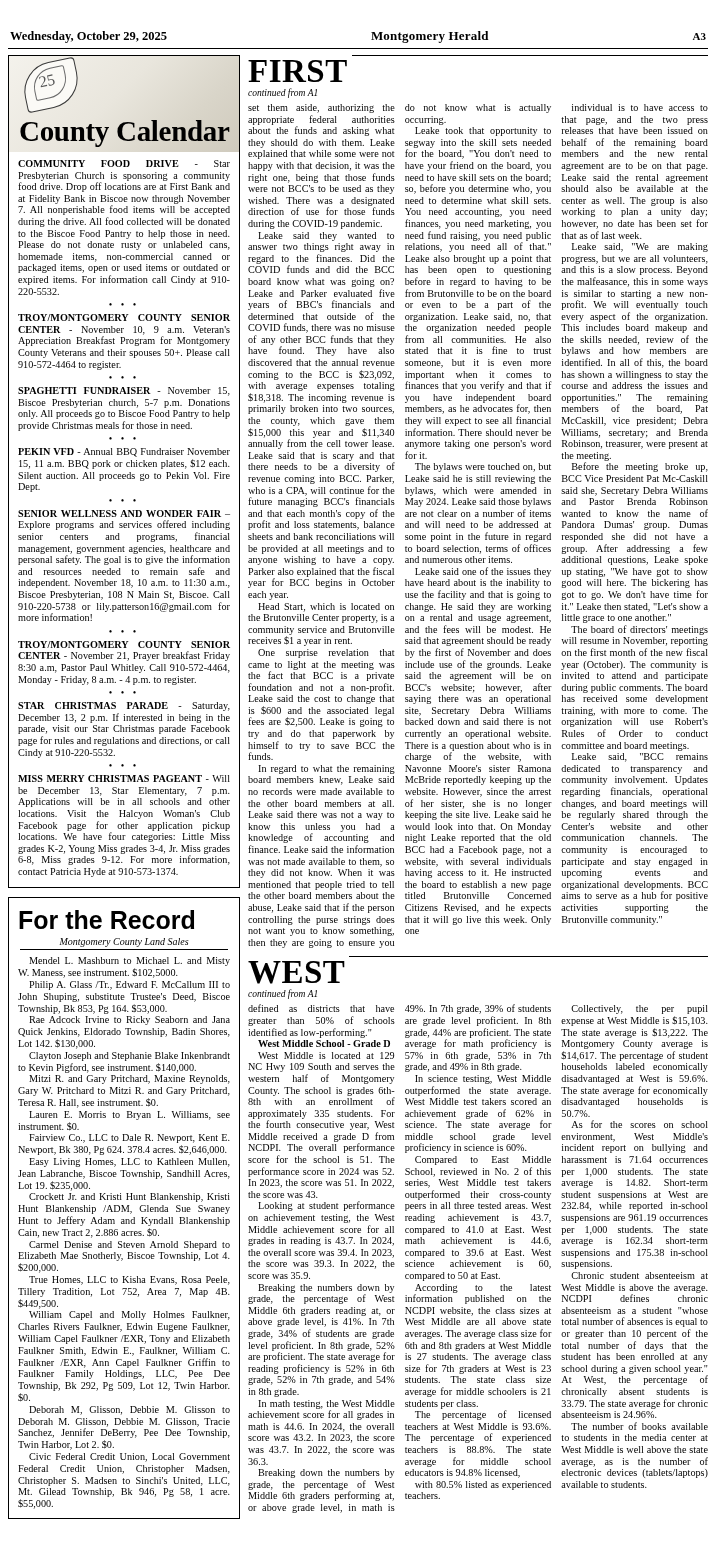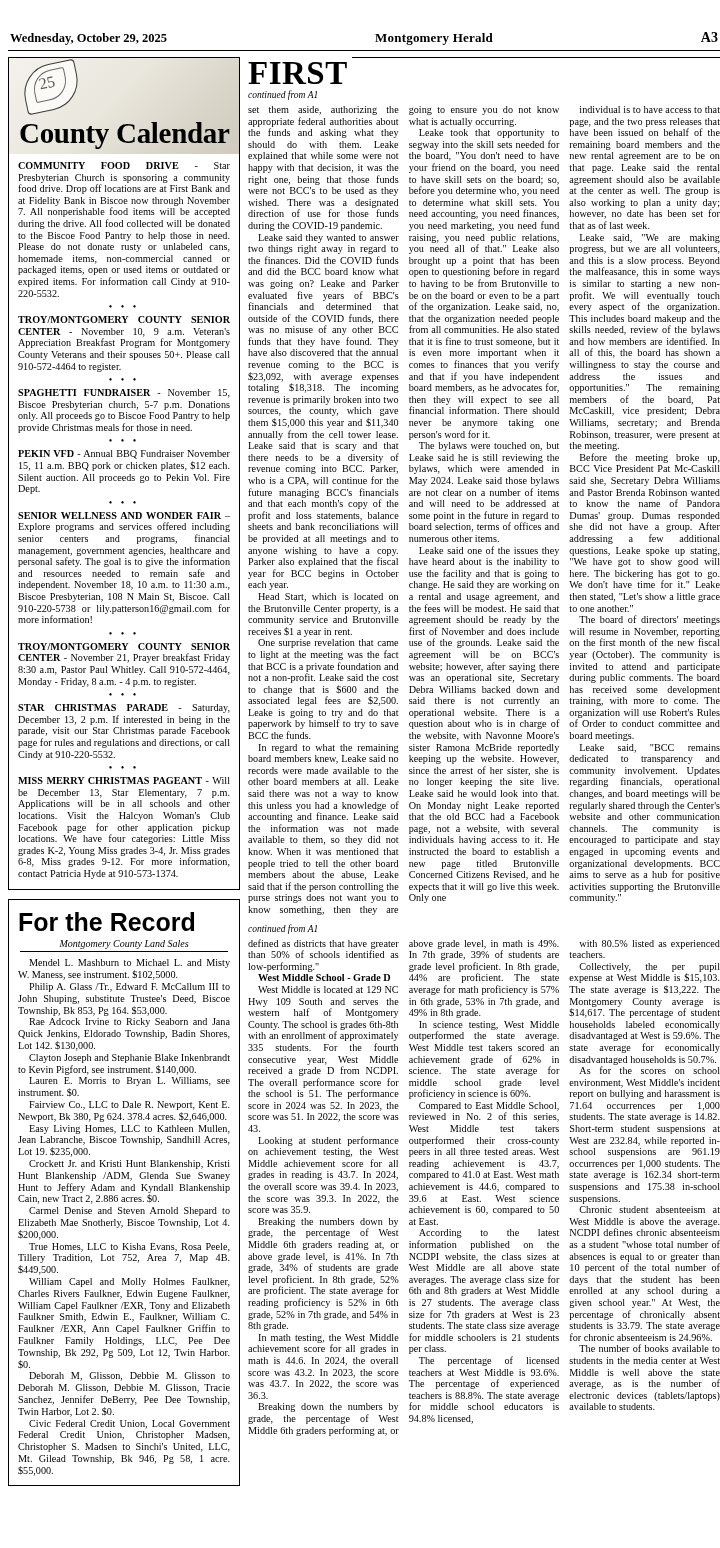--- a/index.html
+++ b/index.html
@@ -6,35 +6,35 @@
   html, body { margin:0; padding:0; }
   body {
     width: 720px;
     background: #ffffff;
     font-family: "Liberation Serif", serif;
     color: #000;
   }
   .page {
     width: 720px;
     min-height: 1548px;
-    padding: 6px 0 10px 8px;
+    padding: 6px 12px 10px 8px;
     position: relative;
   }
   
   .masthead {
     display: flex;
     align-items: baseline;
     justify-content: space-between;
     font-family: "Liberation Serif", serif;
     font-weight: bold;
     font-size: 12.5px;
     padding: 0 2px 4px 2px;
   }
   .masthead .center { font-size: 13px; letter-spacing: .2px; }
-  .masthead .right { font-size: 14px; margin-top: 24px; }
+  .masthead .right { font-size: 11px; margin-top: 24px; }
   .rule-top { border-top: 1.6px solid #000; margin: 0 0 6px 0; }
 
   
   .layout { display: flex; gap: 8px; align-items: flex-start; }
   .col-left { width: 232px; flex: 0 0 232px; }
   .col-right { flex: 1 1 auto; }
 
   
   .box {
     border: 1.4px solid #000;
@@ -229,20 +229,21 @@
         </div>
       </div>
 
       <div class="box record-box">
         <div class="record-title">For the Record</div>
         <div class="record-sub">Montgomery County Land Sales</div>
         <p class="record-p">Mendel L. Mashburn to Michael L. and Misty W. Maness, see instrument. $102,5000.</p>
         <p class="record-p">Philip A. Glass /Tr., Edward F. McCallum III to John Shuping, substitute Trustee's Deed, Biscoe Township, Bk 853, Pg 164. $53,000.</p>
         <p class="record-p">Rae Adcock Irvine to Ricky Seaborn and Jana Quick Jenkins, Eldorado Township, Badin Shores, Lot 142. $130,000.</p>
         <p class="record-p">Clayton Joseph and Stephanie Blake Inkenbrandt to Kevin Pigford, see instrument. $140,000.</p>
+        <p class="record-p">Mitzi R. and Gary Pritchard, Maxine Reynolds, Gary W. Pritchard to Mitzi R. and Gary Pritchard, Teresa R. Hall, see instrument. $0.</p>
         <p class="record-p">Lauren E. Morris to Bryan L. Williams, see instrument. $0.</p>
         <p class="record-p">Fairview Co., LLC to Dale R. Newport, Kent E. Newport, Bk 380, Pg 624. 378.4 acres. $2,646,000.</p>
         <p class="record-p">Easy Living Homes, LLC to Kathleen Mullen, Jean Labranche, Biscoe Township, Sandhill Acres, Lot 19. $235,000.</p>
         <p class="record-p">Crockett Jr. and Kristi Hunt Blankenship, Kristi Hunt Blankenship /ADM, Glenda Sue Swaney Hunt to Jeffery Adam and Kyndall Blankenship Cain, new Tract 2, 2.886 acres. $0.</p>
         <p class="record-p">Carmel Denise and Steven Arnold Shepard to Elizabeth Mae Snotherly, Biscoe Township, Lot 4. $200,000.</p>
         <p class="record-p">True Homes, LLC to Kisha Evans, Rosa Peele, Tillery Tradition, Lot 752, Area 7, Map 4B. $449,500.</p>
         <p class="record-p">William Capel and Molly Holmes Faulkner, Charles Rivers Faulkner, Edwin Eugene Faulkner, William Capel Faulkner /EXR, Tony and Elizabeth Faulkner Smith, Edwin E., Faulkner, William C. Faulkner /EXR, Ann Capel Faulkner Griffin to Faulkner Family Holdings, LLC, Pee Dee Township, Bk 292, Pg 509, Lot 12, Twin Harbor. $0.</p>
         <p class="record-p">Deborah M, Glisson, Debbie M. Glisson to Deborah M. Glisson, Debbie M. Glisson, Tracie Sanchez, Jennifer DeBerry, Pee Dee Township, Twin Harbor, Lot 2. $0.</p>
         <p class="record-p">Civic Federal Credit Union, Local Government Federal Credit Union, Christopher Madsen, Christopher S. Madsen to Sinchi's United, LLC, Mt. Gilead Township, Bk 946, Pg 58, 1 acre. $55,000.</p>
       </div>
@@ -267,20 +268,24 @@
         <p>The bylaws were touched on, but Leake said he is still reviewing the bylaws, which were amended in May 2024. Leake said those bylaws are not clear on a number of items and will need to be addressed at some point in the future in regard to board selection, terms of offices and numerous other items.</p>
         <p>Leake said one of the issues they have heard about is the inability to use the facility and that is going to change. He said they are working on a rental and usage agreement, and the fees will be modest. He said that agreement should be ready by the first of November and does include use of the grounds. Leake said the agreement will be on BCC's website; however, after saying there was an operational site, Secretary Debra Williams backed down and said there is not currently an operational website. There is a question about who is in charge of the website, with Navonne Moore's sister Ramona McBride reportedly keeping up the website. However, since the arrest of her sister, she is no longer keeping the site live. Leake said he would look into that. On Monday night Leake reported that the old BCC had a Facebook page, not a website, with several individuals having access to it. He instructed the board to establish a new page titled Brutonville Concerned Citizens Revised, and he expects that it will go live this week. Only one</p>
         <p>individual is to have access to that page, and the two press releases that have been issued on behalf of the remaining board members and the new rental agreement are to be on that page. Leake said the rental agreement should also be available at the center as well. The group is also working to plan a unity day; however, no date has been set for that as of last week.</p>
         <p>Leake said, "We are making progress, but we are all volunteers, and this is a slow process. Beyond the malfeasance, this in some ways is similar to starting a new non-profit. We will eventually touch every aspect of the organization. This includes board makeup and the skills needed, review of the bylaws and how members are identified. In all of this, the board has shown a willingness to stay the course and address the issues and opportunities." The remaining members of the board, Pat McCaskill, vice president; Debra Williams, secretary; and Brenda Robinson, treasurer, were present at the meeting.</p>
         <p>Before the meeting broke up, BCC Vice President Pat Mc-Caskill said she, Secretary Debra Williams and Pastor Brenda Robinson wanted to know the name of Pandora Dumas' group. Dumas responded she did not have a group. After addressing a few additional questions, Leake spoke up stating, "We have got to show good will here. The bickering has got to go. We don't have time for it." Leake then stated, "Let's show a little grace to one another."</p>
         <p>The board of directors' meetings will resume in November, reporting on the first month of the new fiscal year (October). The community is invited to attend and participate during public comments. The board has received some development training, with more to come. The organization will use Robert's Rules of Order to conduct committee and board meetings.</p>
         <p>Leake said, "BCC remains dedicated to transparency and community involvement. Updates regarding financials, operational changes, and board meetings will be regularly shared through the Center's website and other communication channels. The community is encouraged to participate and stay engaged in upcoming events and organizational developments. BCC aims to serve as a hub for positive activities supporting the Brutonville community."</p>
       </div>
 
       <div class="west-wrap">
+        <div class="art-head">
+          <div class="art-title">WEST</div>
+          <div class="art-rule"></div>
+        </div>
         <div class="art-cont">continued from A1</div>
 
         <div class="cols2">
           <p class="noind">defined as districts that have greater than 50% of schools identified as low-performing."</p>
           <p class="subhead">West Middle School - Grade D</p>
           <p>West Middle is located at 129 NC Hwy 109 South and serves the western half of Montgomery County. The school is grades 6th-8th with an enrollment of approximately 335 students. For the fourth consecutive year, West Middle received a grade D from NCDPI. The overall performance score for the school is 51. The performance score in 2024 was 52. In 2023, the score was 51. In 2022, the score was 43.</p>
           <p>Looking at student performance on achievement testing, the West Middle achievement score for all grades in reading is 43.7. In 2024, the overall score was 39.4.  In 2023, the score was 39.3.  In 2022, the score was 35.9.</p>
           <p>Breaking the numbers down by grade, the percentage of West Middle 6th graders reading at, or above grade level, is 41%. In 7th grade, 34% of students are grade level proficient. In 8th grade, 52% are proficient. The state average for reading proficiency is 52% in 6th grade, 52% in 7th grade, and 54% in 8th grade.</p>
           <p>In math testing, the West Middle achievement score for all grades in math is 44.6. In 2024, the overall score was 43.2.  In 2023, the score was 43.7. In 2022, the score was 36.3.</p>
           <p>Breaking down the numbers by grade, the percentage of West Middle 6th graders performing at, or above grade level, in math is 49%. In 7th grade, 39% of students are grade level proficient. In 8th grade, 44% are proficient. The state average for math proficiency is 57% in 6th grade, 53% in 7th grade, and 49% in 8th grade.</p>

